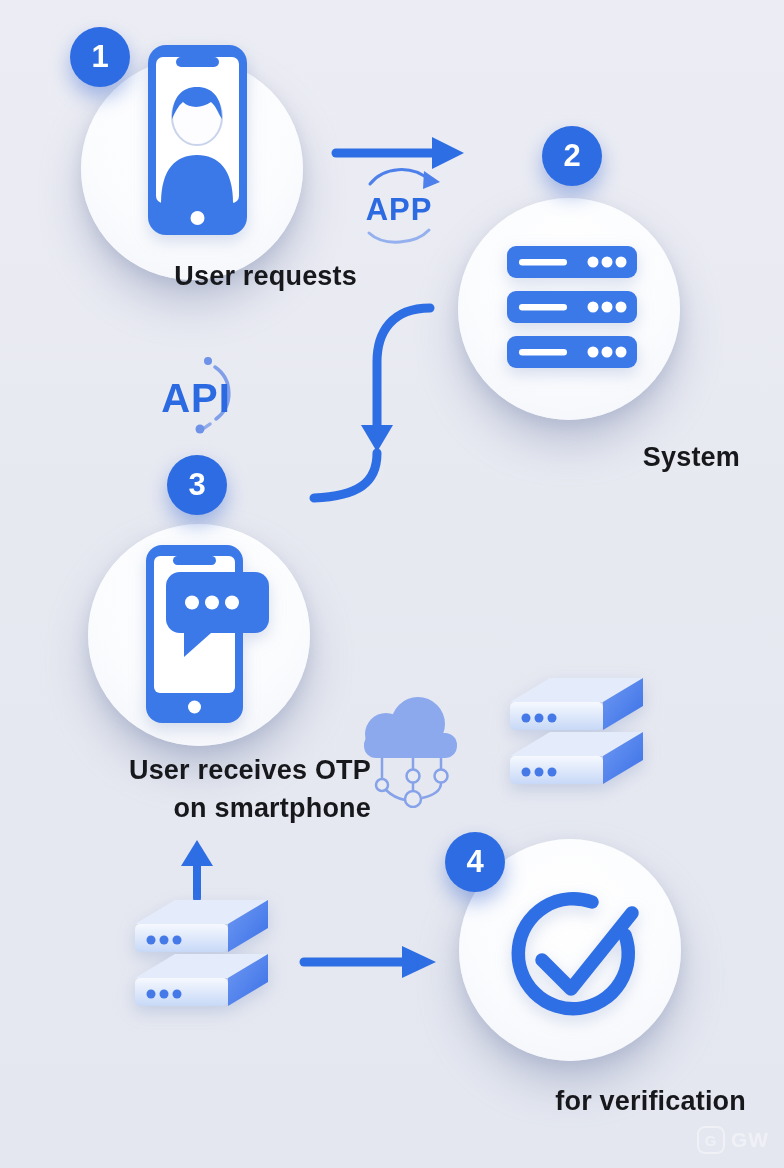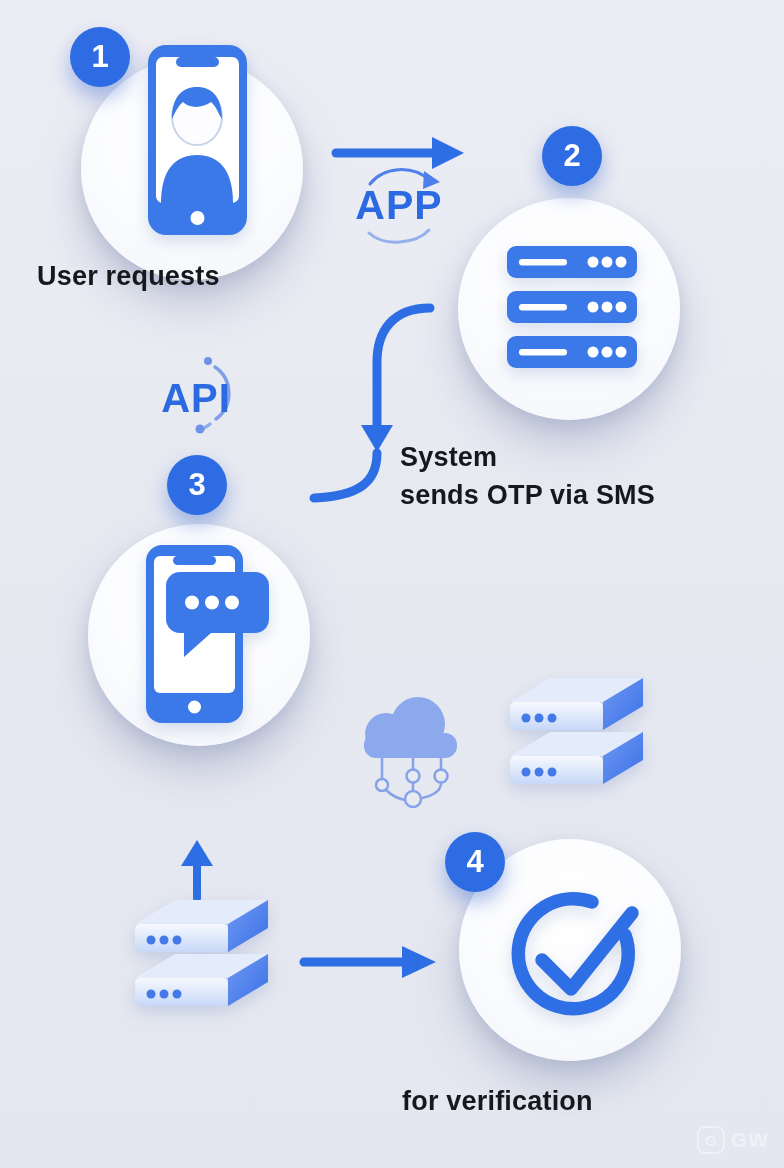--- a/index.html
+++ b/index.html
@@ -13,21 +13,21 @@
     position:absolute;border-radius:50%;
     background:radial-gradient(circle at 50% 32%,#ffffff 0%,#fbfcfe 55%,#f2f4f9 100%);
     box-shadow:0 24px 40px rgba(140,150,185,.45),0 6px 14px rgba(140,150,185,.25);
   }
   .badge{
     position:absolute;width:60px;height:60px;border-radius:50%;
     background:#2d6ce3;display:flex;align-items:center;justify-content:center;
     box-shadow:0 10px 20px rgba(45,95,205,.40);
   }
   .badge span{color:#ffffff;font-size:31px;font-weight:700;}
-  .label{position:absolute;text-align:left;font-size:27px;font-weight:600;line-height:38px;letter-spacing:.2px;}
+  .label{position:absolute;text-align:right;font-size:27px;font-weight:600;line-height:38px;letter-spacing:.2px;}
   .icon{position:absolute;filter:drop-shadow(0 6px 8px rgba(110,135,190,.28));}
   .flow-arrow{position:absolute;}
   .ann-text{
     position:absolute;width:100%;text-align:center;
     color:#2c6ae2;font-weight:700;letter-spacing:1px;
   }
   .app-block,.api-block{position:absolute;}
   .watermark{
     position:absolute;left:697px;top:1126px;display:flex;align-items:center;gap:6px;
     color:rgba(255,255,255,.42);font-weight:700;font-size:21px;letter-spacing:1px;
@@ -67,21 +67,21 @@
     <path d="M8,22 L104,22" stroke="#2e6ee4" stroke-width="9" stroke-linecap="round" fill="none"></path>
     <polygon points="104,6 104,38 136,22" fill="#2e6ee4"></polygon>
   </svg>
 
   <div class="app-block" style="left:344px;top:160px;width:110px;height:96px">
     <svg width="110" height="96" viewBox="0 0 110 96" style="position:absolute;left:0;top:0">
       <path d="M26,24 A37,31 0 0 1 85,20" stroke="#4d80ea" stroke-width="3" fill="none" stroke-linecap="round"></path>
       <polygon points="80,11 96,22 79,29" fill="#4d80ea"></polygon>
       <path d="M85,70 C72,84 40,87 25,73" stroke="#4d80ea" stroke-width="3" fill="none" stroke-linecap="round" opacity=".55"></path>
     </svg>
-    <div class="ann-text" style="top:22px;font-size:41px">APP</div>
+    <div class="ann-text" style="top:32px;font-size:31px">APP</div>
   </div>
 
   <div class="circle" style="left:458px;top:198px;width:222px;height:222px"></div>
 
   <svg class="icon" style="left:507px;top:246px" width="130" height="122" viewBox="0 0 130 122">
     <g>
       <rect x="0" y="0" width="130" height="32" rx="9" fill="#3b79e9"></rect>
       <rect x="12" y="13" width="48" height="6.5" rx="3.2" fill="#ffffff"></rect>
       <circle cx="86" cy="16" r="5.5" fill="#ffffff"></circle>
         <circle cx="100" cy="16" r="5.5" fill="#ffffff"></circle>
@@ -102,21 +102,20 @@
         <circle cx="114" cy="16" r="5.5" fill="#ffffff"></circle>
     </g>
   </svg>
 
   <div class="badge" style="left:542px;top:126px">
     <span>2</span>
   </div>
 
   <div class="label" style="left:400px;top:438px;width:340px">
     <div>System</div>
-    <div>sends OTP via SMS</div>
   </div>
 
   <svg class="flow-arrow" style="left:300px;top:290px" width="150" height="220" viewBox="0 0 150 220">
     <path d="M130,18 C92,18 77,42 77,72 L77,138" stroke="#2e6ee4" stroke-width="9" stroke-linecap="round" fill="none"></path>
     <polygon points="61,135 93,135 77,162" fill="#2e6ee4"></polygon>
     <path d="M77,163 C77,193 58,206 14,208" stroke="#2e6ee4" stroke-width="9" stroke-linecap="round" fill="none"></path>
   </svg>
 
   <div class="api-block" style="left:148px;top:344px;width:96px;height:100px">
     <svg width="96" height="100" viewBox="0 0 96 100" style="position:absolute;left:0;top:0">
@@ -139,20 +138,24 @@
     <path d="M38,80 L74,80 L38,112 Z" fill="#3b79e9"></path>
     <circle cx="46" cy="57.5" r="7" fill="#ffffff"></circle>
     <circle cx="66" cy="57.5" r="7" fill="#ffffff"></circle>
     <circle cx="86" cy="57.5" r="7" fill="#ffffff"></circle>
   </svg>
 
   <div class="badge" style="left:167px;top:455px">
     <span>3</span>
   </div>
 
+  <div class="label" style="left:27px;top:751px;width:344px">
+    <div>User receives OTP</div>
+    <div>on smartphone</div>
+  </div>
 
   <svg class="icon" style="left:355px;top:683px;filter:none" width="110" height="125" viewBox="0 0 110 125">
     <g fill="#8ca9ee">
       <circle cx="31" cy="51" r="21"></circle>
       <circle cx="63" cy="41" r="27"></circle>
       <rect x="9" y="50" width="93" height="25" rx="12"></rect>
     </g>
     <g stroke="#86a2e9" stroke-width="2.5" fill="none">
       <path d="M27,75 L27,96"></path>
       <path d="M31,107 C38,114 45,116 50,117"></path>

